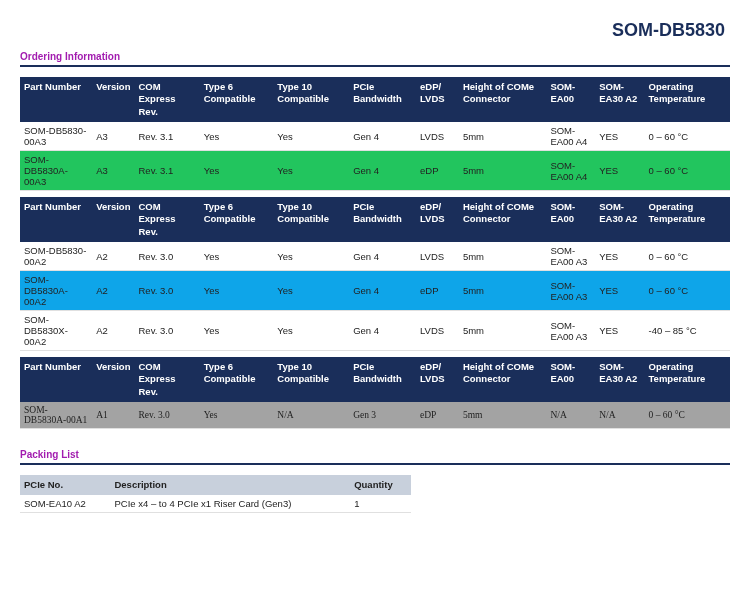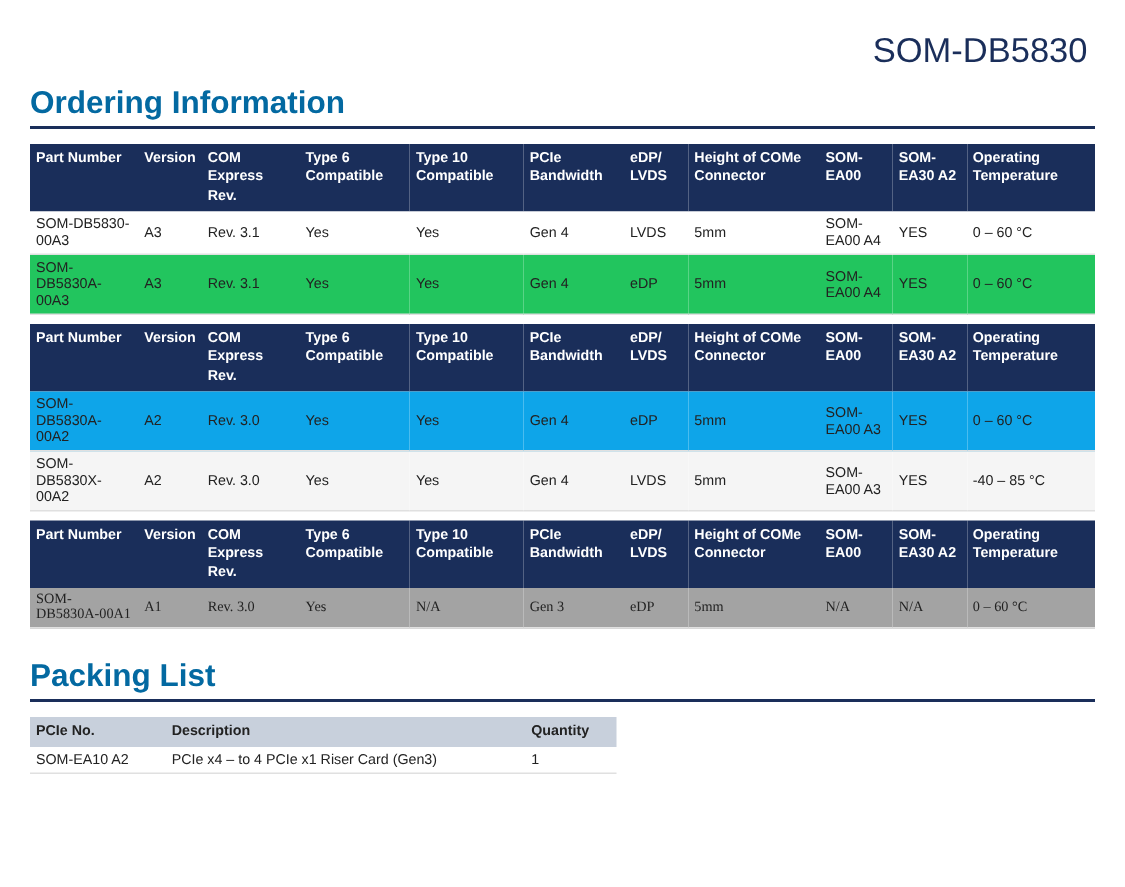--- a/index.html
+++ b/index.html
@@ -12,31 +12,31 @@
       color: #222;
     }
 
     .page-wrapper {
       width: 750px;
       padding: 20px 20px 20px 20px;
     }
 
     .product-title {
       text-align: right;
-      font-size: 23px;
-      font-weight: normal;
+      font-size: 18px;
+      font-weight: bold;
       color: #1a2e5a;
       margin-bottom: 10px;
       padding-right: 5px;
     }
 
     .section-title {
-      font-size: 21px;
-      font-weight: bold;
-      color: #0369a1;
+      font-size: 10px;
+      font-weight: bold;
+      color: #a21caf;
       border-bottom: 2px solid #1a2e5a;
       padding-bottom: 3px;
       margin-bottom: 10px;
     }
 
     .ordering-section {
       margin-bottom: 14px;
     }
 
     table {
@@ -149,20 +149,33 @@
             <th style="padding: 4px; text-align: left; font-weight: bold; vertical-align: top; line-height: 1.3;">COM Express Rev.</th>
             <th style="padding: 4px; text-align: left; font-weight: bold; vertical-align: top; line-height: 1.3;">Type 6 Compatible</th>
             <th style="padding: 4px; text-align: left; font-weight: bold; vertical-align: top; line-height: 1.3;">Type 10 Compatible</th>
             <th style="padding: 4px; text-align: left; font-weight: bold; vertical-align: top; line-height: 1.3;">PCIe Bandwidth</th>
             <th style="padding: 4px; text-align: left; font-weight: bold; vertical-align: top; line-height: 1.3;">eDP/ LVDS</th>
             <th style="padding: 4px; text-align: left; font-weight: bold; vertical-align: top; line-height: 1.3;">Height of COMe Connector</th>
             <th style="padding: 4px; text-align: left; font-weight: bold; vertical-align: top; line-height: 1.3;">SOM-EA00</th>
             <th style="padding: 4px; text-align: left; font-weight: bold; vertical-align: top; line-height: 1.3;">SOM-EA30 A2</th>
             <th style="padding: 4px; text-align: left; font-weight: bold; vertical-align: top; line-height: 1.3;">Operating Temperature</th>
           </tr>
+          <tr>
+            <td>SOM-DB5830-00A2</td>
+            <td>A2</td>
+            <td>Rev. 3.0</td>
+            <td>Yes</td>
+            <td>Yes</td>
+            <td>Gen 4</td>
+            <td>LVDS</td>
+            <td>5mm</td>
+            <td>SOM-EA00 A3</td>
+            <td>YES</td>
+            <td>0 – 60 °C</td>
+          </tr>
           <tr style="background: #0ea5e9;">
             <td>SOM-DB5830A-00A2</td>
             <td>A2</td>
             <td>Rev. 3.0</td>
             <td>Yes</td>
             <td>Yes</td>
             <td>Gen 4</td>
             <td>eDP</td>
             <td>5mm</td>
             <td>SOM-EA00 A3</td>

